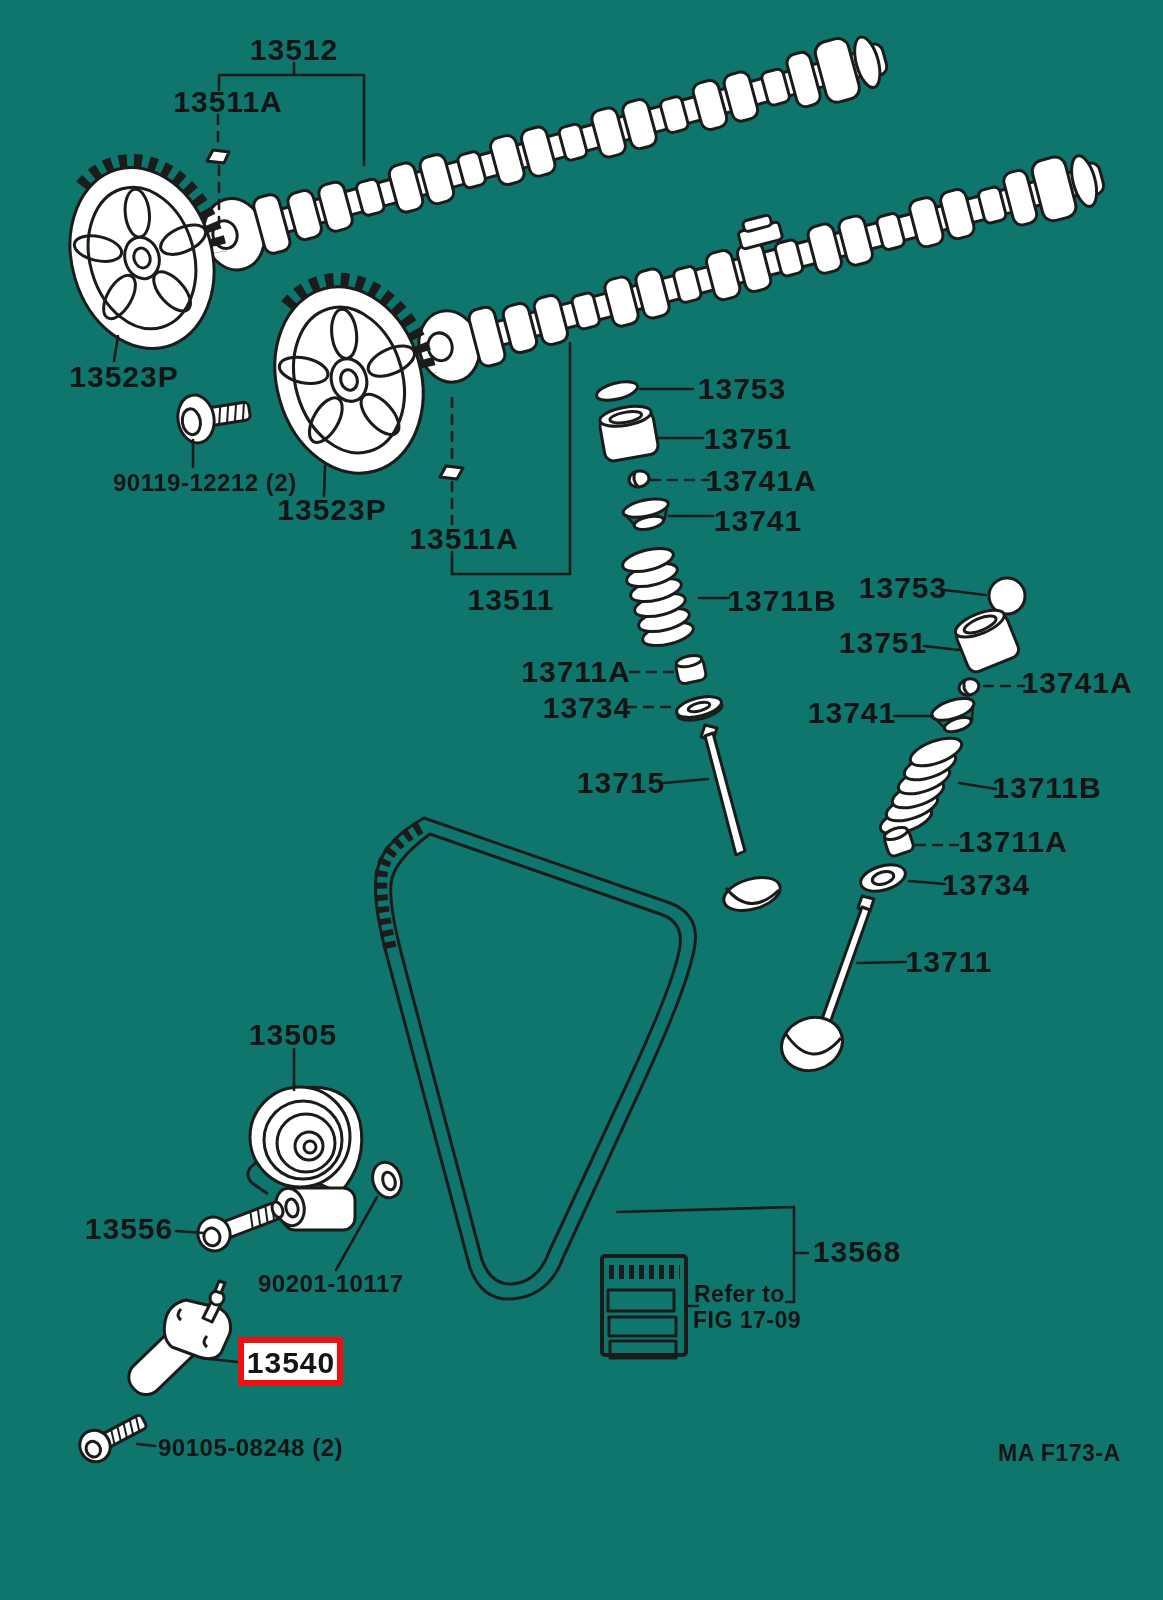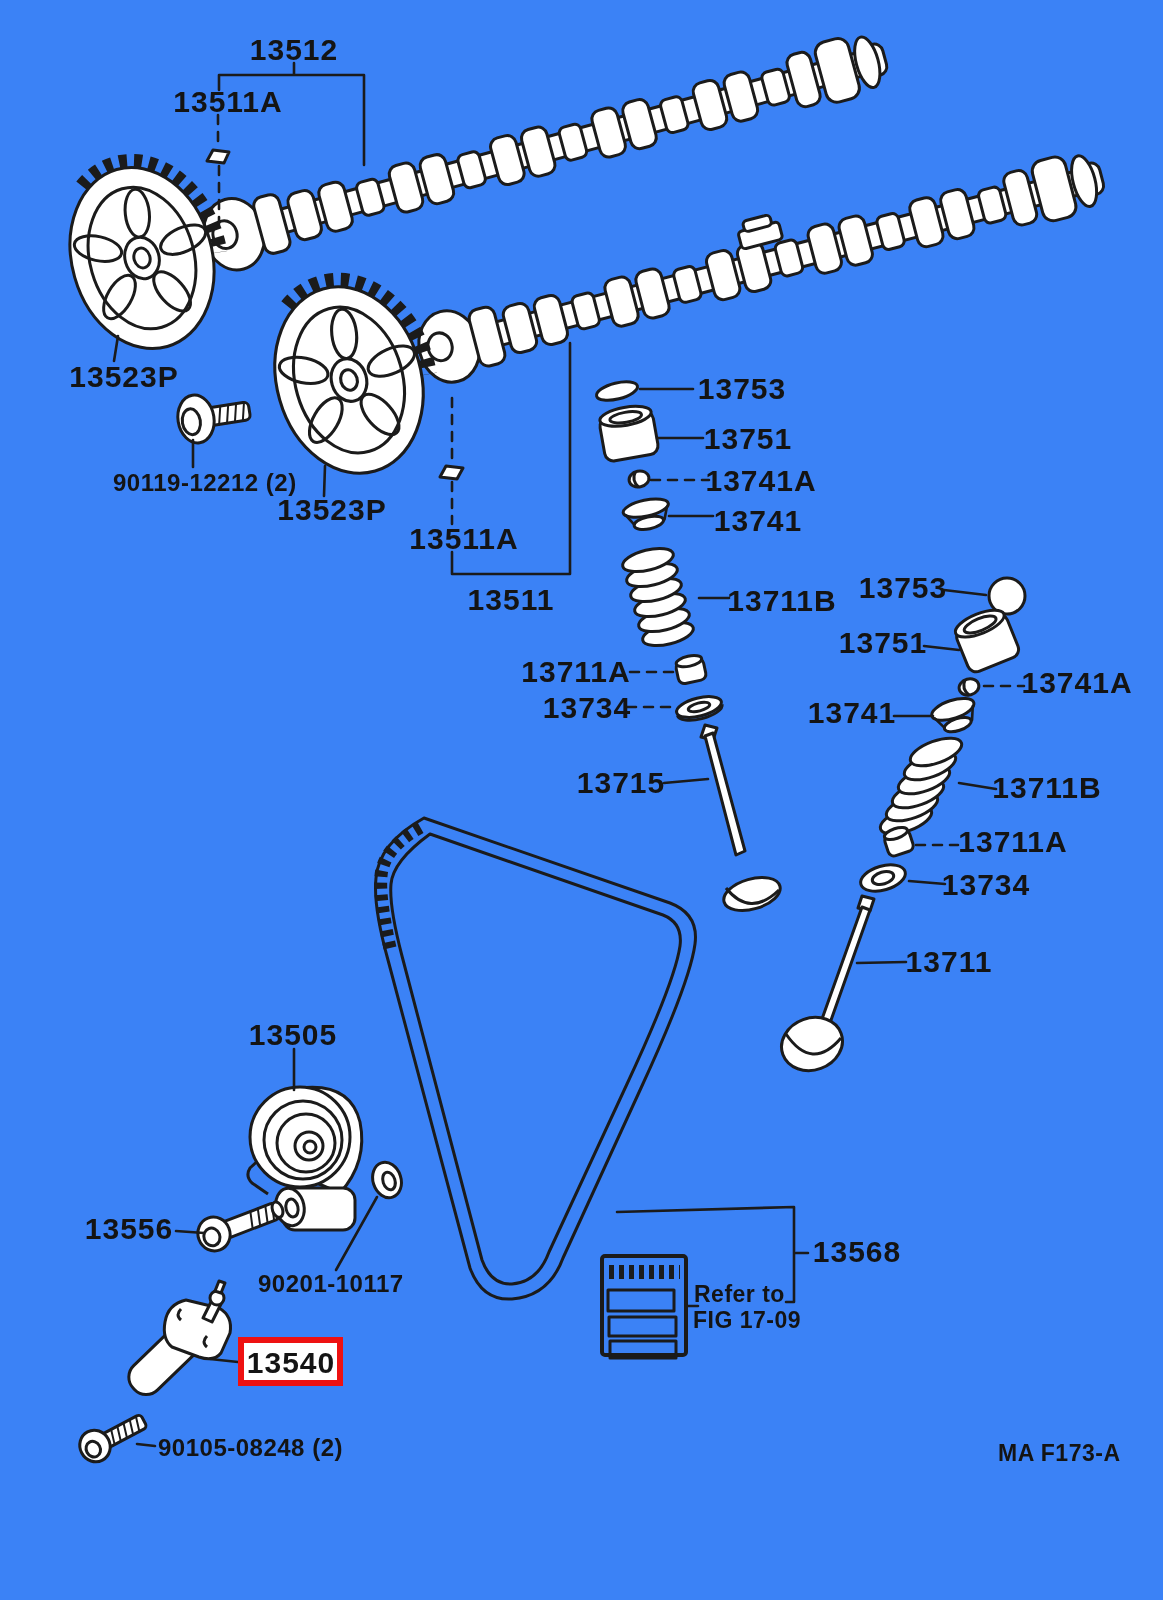--- a/index.html
+++ b/index.html
@@ -1,16 +1,16 @@
 <!DOCTYPE html>
 <html><head>
 <meta charset="utf-8">
 <style>
   html,body{margin:0;padding:0;background:#ffffff;}
-  .page{position:relative;width:1163px;height:1600px;background:#3b82f6;overflow:hidden;}
+  .page{position:relative;width:1163px;height:1600px;background:#0f766e;overflow:hidden;}
   svg{display:block;}
   .ln{stroke:#1b1b1b;stroke-width:2.6;fill:none;stroke-linecap:round;}
   .lnd{stroke:#1b1b1b;stroke-width:2.6;fill:none;stroke-dasharray:9 8;stroke-linecap:round;}
   .pt{stroke:#1b1b1b;stroke-width:3;fill:#ffffff;stroke-linejoin:round;}
   .ptn{stroke:#1b1b1b;stroke-width:3;fill:none;stroke-linejoin:round;}
   .teeth{stroke:#1b1b1b;stroke-width:14;fill:none;stroke-dasharray:8 7;}
   .teeth2{stroke:#1b1b1b;stroke-width:13;fill:none;stroke-dasharray:6 6;}
   .hatch{stroke:#1b1b1b;stroke-width:14;fill:none;stroke-dasharray:5 5;}
   text{font-family:"Liberation Sans","DejaVu Sans",sans-serif;font-weight:bold;fill:#141414;text-anchor:middle;}
   .pn{font-size:30px;letter-spacing:1px;}

